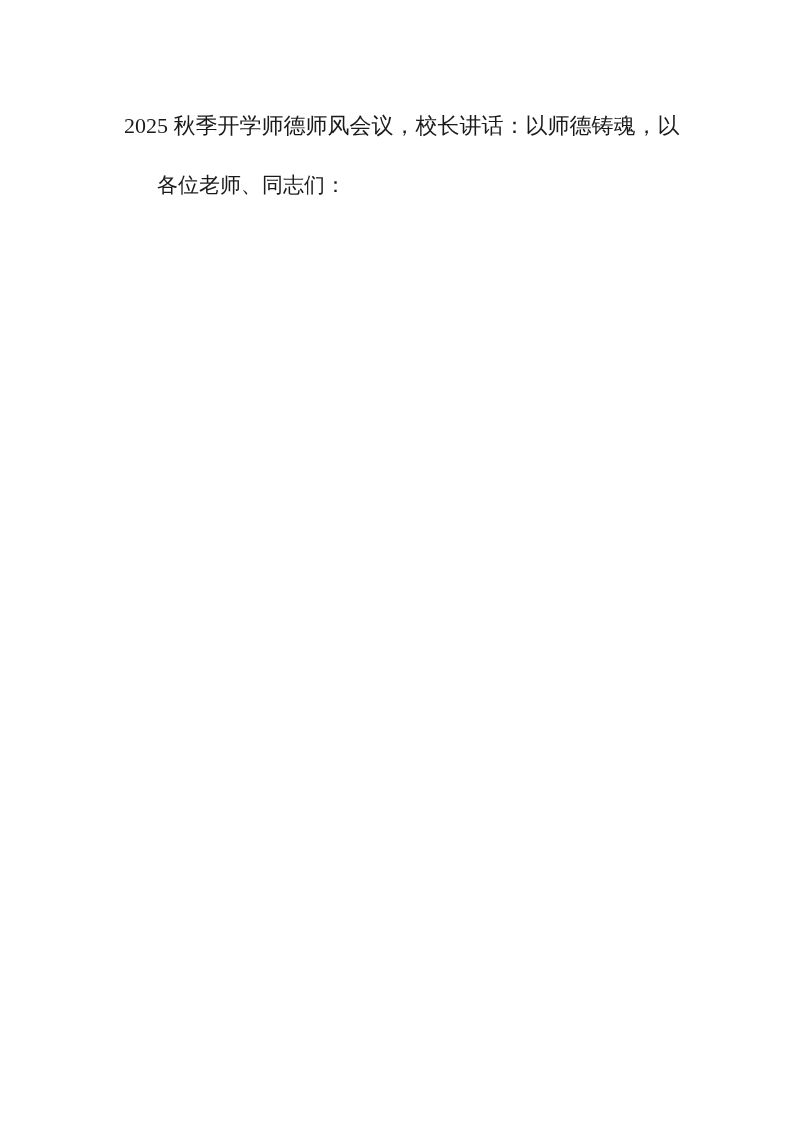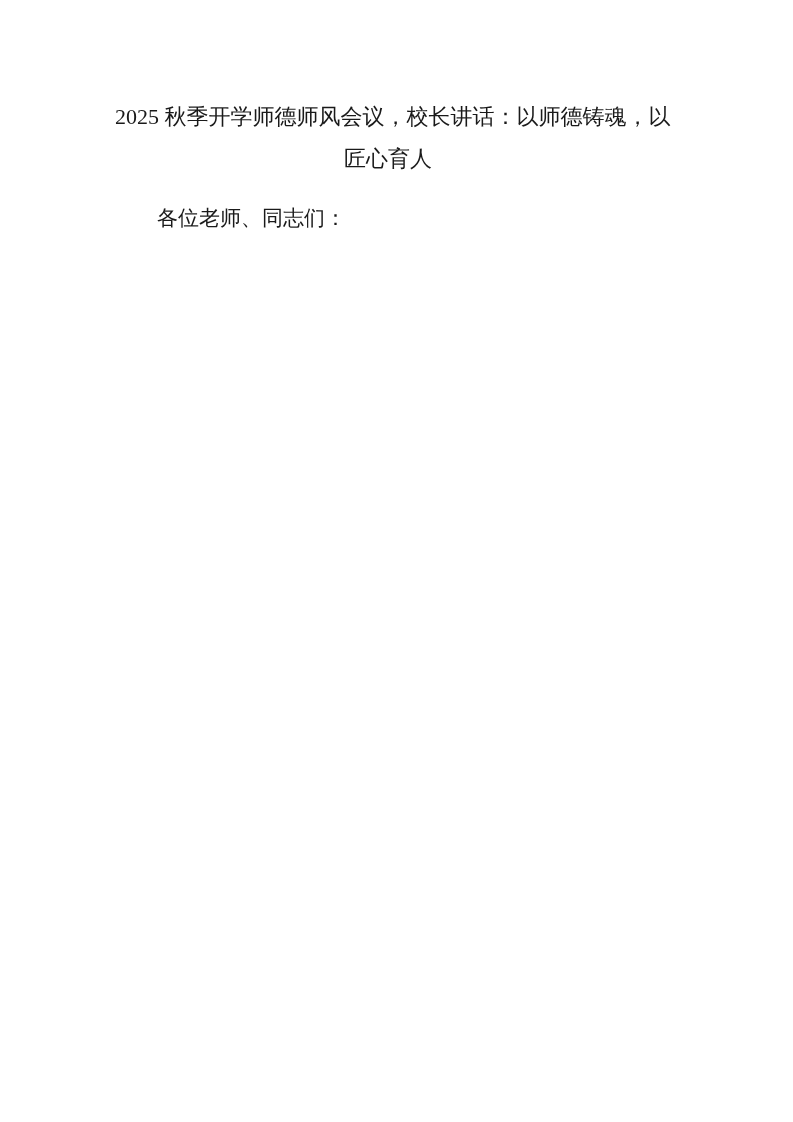--- a/index.html
+++ b/index.html
@@ -15,22 +15,21 @@
     background: var(--page-bg, #ffffff);
     color: var(--text-color, #1a1a1a);
     font-family: "Liberation Serif", "DejaVu Serif", serif;
     padding: 96px 132px 0 115px;
     overflow: hidden;
   }
   .doc-title {
     font-size: 22px;
     font-weight: normal;
     line-height: 42px;
-    text-align: center;
-    margin: 0;
+    margin: 9px;
   }
   .doc-title .title-line {
     display: block;
     white-space: nowrap;
   }
   .greeting {
     font-size: 21px;
     line-height: 41px;
     text-indent: 2em;
     margin: 18px 0 22px 0;
@@ -45,21 +44,20 @@
     letter-spacing: 0.5px;
   }
 </style>
 </head>
 <body>
 
 <div class="page" style="--text-color: #1a1a1a; --page-bg: #ffffff;">
 
   <h1 class="doc-title">
     <span class="title-line">2025 秋季开学师德师风会议，校长讲话：以师德铸魂，以</span>
-    <span class="title-line">匠心育人</span>
   </h1>
 
   <p class="greeting">各位老师、同志们：</p>
 
 
 
 
 </div>
 
 </body></html>

